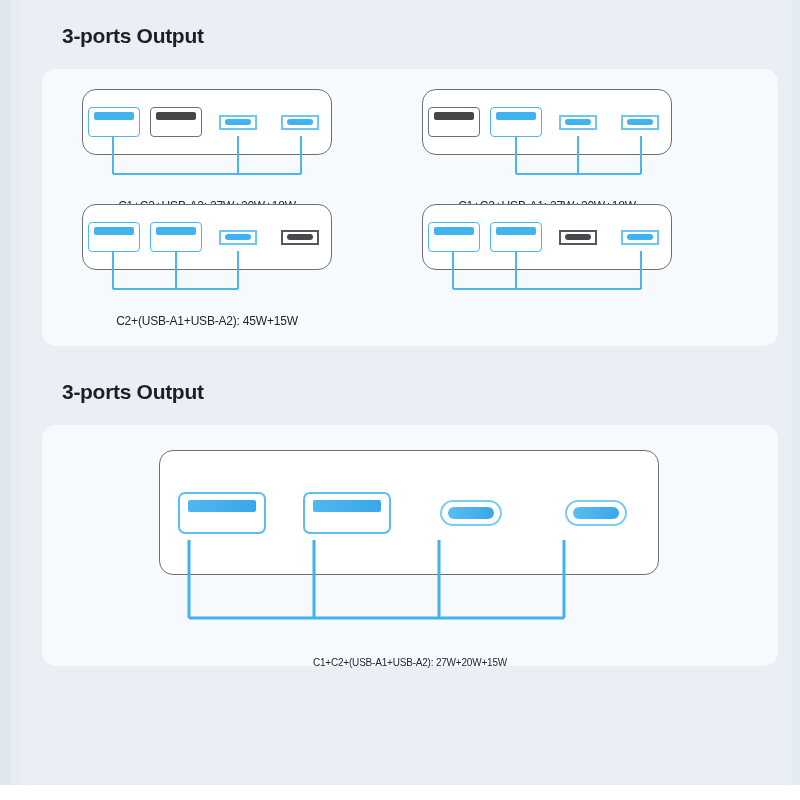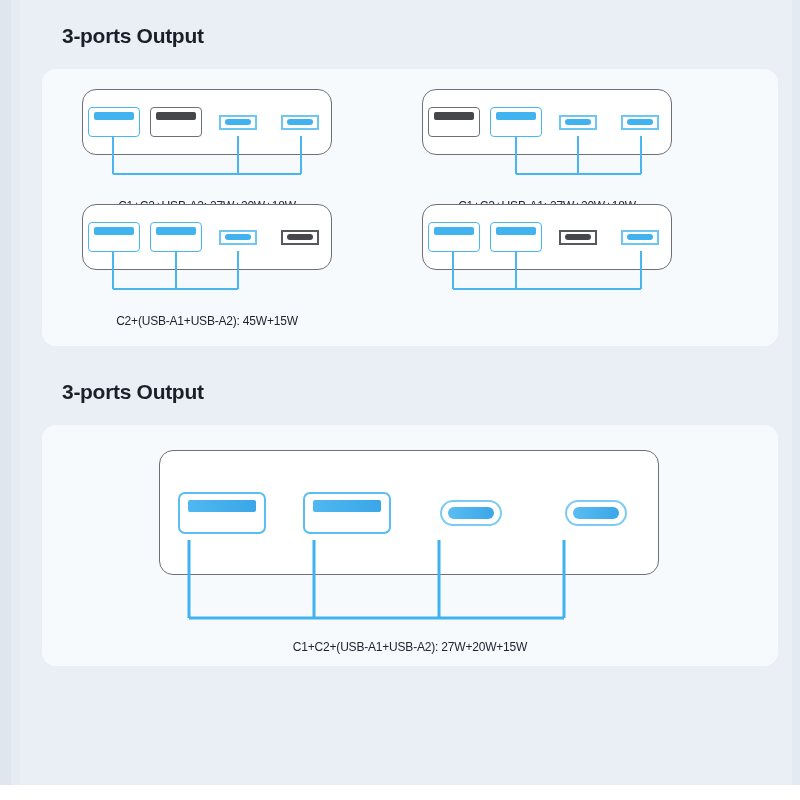--- a/index.html
+++ b/index.html
@@ -150,21 +150,21 @@
   .big { position: relative; padding: 26px 0 16px 0; }
   .big .device { width: 500px; height: 125px; margin: 0 auto; }
   .big .usba { width: 88px; height: 42px; padding-top: 6px; border-width: 2px; border-radius:7px; }
   .big .usba .tongue { width: 68px; height: 12px; }
   .big .usbc { width: 62px; height: 26px; border-radius: 99px; }
   .big .usbc .tongue { width: 46px; height: 12px; }
   .big .port-slot {
     width: 125px;
     display: flex; align-items: center; justify-content: center;
   }
-  .big .caption { margin-top: 3px; font-size: 12px; }
+  .big .caption { margin-top: 20px; font-size: 10px; }
 
   .usba.on.grad .tongue { background: linear-gradient(90deg,#4fb8f0,#3aa6e8); }
   .usbc.on.grad .tongue { background: linear-gradient(90deg,#5bbdf1,#3aa6e8); }
   .usba.on.grad { border-color:#5bbdf2; }
   .usbc.on.grad { border-color:#7ccbf4; }
 </style>
 </head>
 <body>
 
 <div class="page">

